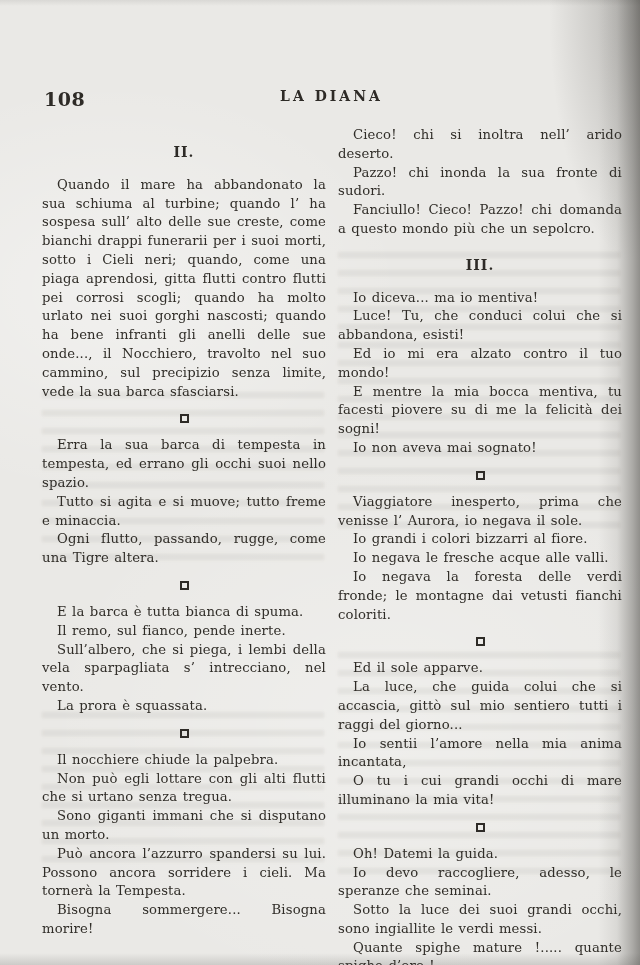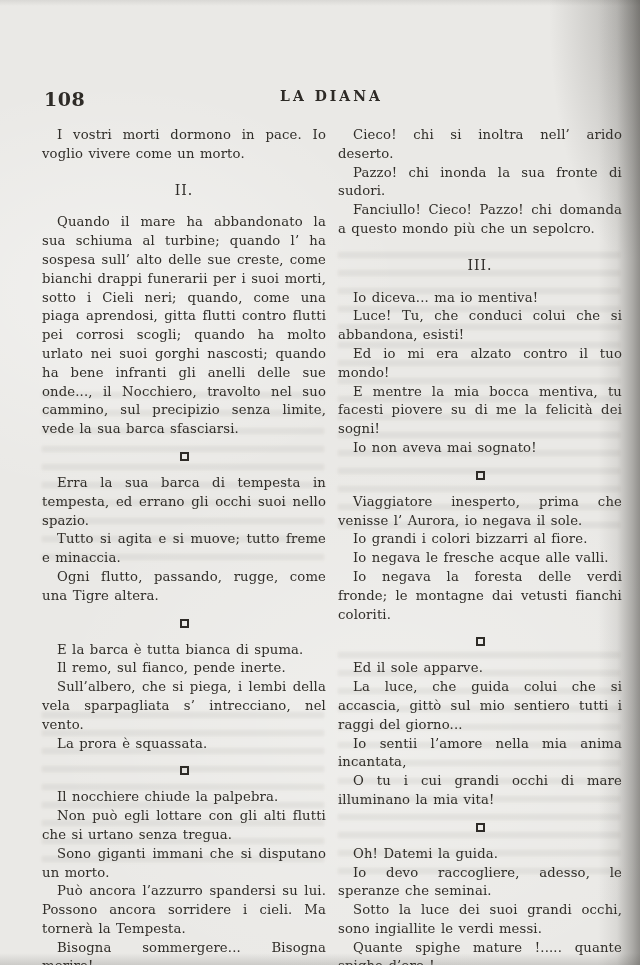--- a/index.html
+++ b/index.html
@@ -59,21 +59,21 @@
     font-size:13.2px; line-height:18.8px;
     text-align:justify;
     color:#302d28;
     word-spacing:1px; letter-spacing:0.15px;
   }
   .col-left  { left:42px; }
   .col-right { left:338px; }
   .col p { margin:0; text-indent:15px; }
   .sec-heading {
     margin:17px 0 14px; text-align:center; text-indent:0;
-    font-size:14px; font-weight:normal; letter-spacing:1px; color:#2e2b27;
+    font-size:14px; font-weight:bold; letter-spacing:1px; color:#2e2b27;
   }
   .divider {
     width:5px; height:5px;
     border:2px solid #2e2b27;
     margin:13px auto;
   }
 </style>
 </head>
 <body>
 
@@ -83,21 +83,20 @@
   <div class="ghost" style="left:42px;  top:700px; width:282px; height:170px;"></div>
   <div class="ghost" style="left:338px; top:240px; width:282px; height:290px;"></div>
   <div class="ghost" style="left:338px; top:640px; width:282px; height:240px;"></div>
 
   <div class="header">
     <span class="page-number">108</span>
     <span class="book-title">LA DIANA</span>
   </div>
 
   <section class="col col-left">
-    <p>I vostri morti dormono in pace. Io voglio vivere come un morto.</p>
 
     <h3 class="sec-heading">II.</h3>
     <p>Quando il mare ha abbandonato la sua schiuma al turbine; quando l’ ha sospesa sull’ alto delle sue creste, come bianchi drappi funerarii per i suoi morti, sotto i Cieli neri; quando, come una piaga aprendosi, gitta flutti contro flutti pei corrosi scogli; quando ha molto urlato nei suoi gorghi nascosti; quando ha bene infranti gli anelli delle sue onde..., il Nocchiero, travolto nel suo cammino, sul precipizio senza limite, vede la sua barca sfasciarsi.</p>
 
     <div class="divider"></div>
     <p>Erra la sua barca di tempesta in tempesta, ed errano gli occhi suoi nello spazio.</p>
     <p>Tutto si agita e si muove; tutto freme e minaccia.</p>
     <p>Ogni flutto, passando, rugge, come una Tigre altera.</p>
 
     <div class="divider"></div>

